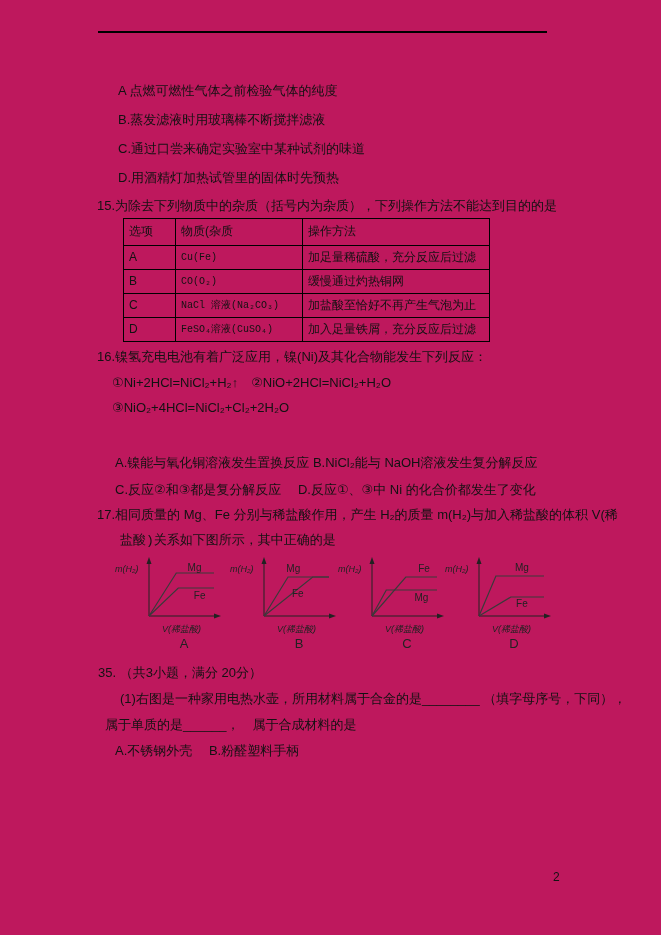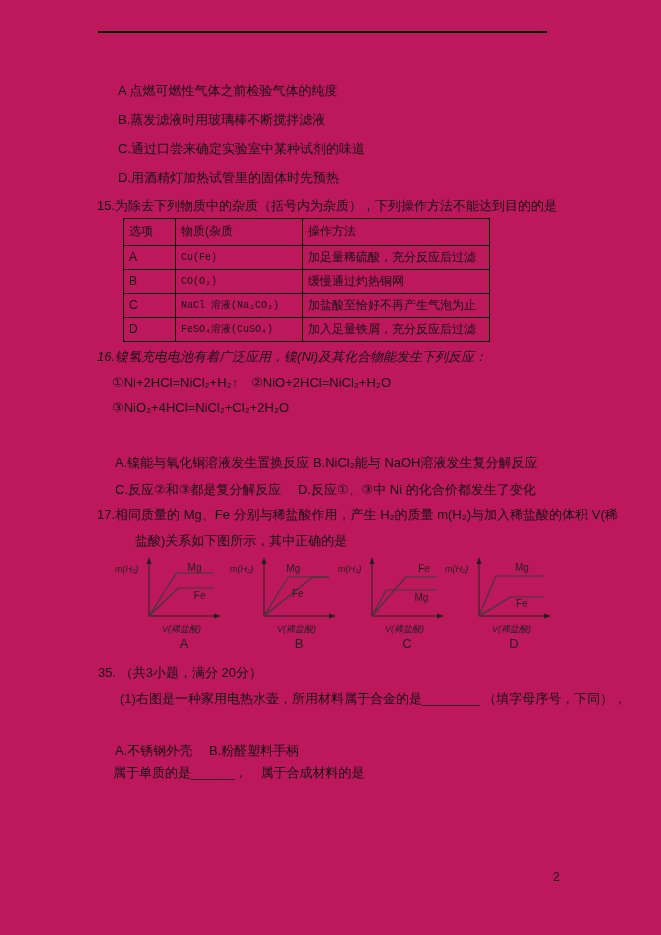--- a/index.html
+++ b/index.html
@@ -63,28 +63,28 @@
       <td>加盐酸至恰好不再产生气泡为止</td>
     </tr>
     <tr class="row">
       <td>D</td>
       <td class="mono">FeSO₄溶液(CuSO₄)</td>
       <td>加入足量铁屑，充分反应后过滤</td>
     </tr>
   </tbody>
     </table>
 
-  <div class="abs stem" style="left:97px;top:350px;font-style:italic;">16.镍氢充电电池有着广泛应用，镍(Ni)及其化合物能发生下列反应：</div>
+  <div class="abs stem" style="left:97px;top:350px;">16.镍氢充电电池有着广泛应用，镍(Ni)及其化合物能发生下列反应：</div>
   <div class="abs" style="left:112px;top:376px;">①Ni+2HCl=NiCl₂+H₂↑　②NiO+2HCl=NiCl₂+H₂O</div>
   <div class="abs" style="left:112px;top:401px;text-align:right;">③NiO₂+4HCl=NiCl₂+Cl₂+2H₂O</div>
   <div class="abs" style="left:115px;top:456px;">A.镍能与氧化铜溶液发生置换反应  B.NiCl₂能与 NaOH溶液发生复分解反应</div>
   <div class="abs" style="left:115px;top:483px;">C.反应②和③都是复分解反应　  D.反应①、③中 Ni 的化合价都发生了变化</div>
 
   <div class="abs stem" style="left:97px;top:508px;">17.相同质量的 Mg、Fe 分别与稀盐酸作用，产生 H₂的质量 m(H₂)与加入稀盐酸的体积 V(稀</div>
-  <div class="abs stem" style="left:135px;top:534px;">盐酸)关系如下图所示，其中正确的是</div>
+  <div class="abs stem" style="left:120px;top:534px;font-family:Liberation Mono, monospace;">盐酸)关系如下图所示，其中正确的是</div>
 
   <div class="graph" style="left:114px;"><svg width="115" height="97">
         <line x1="35" y1="61" x2="35" y2="8" stroke="#222" stroke-width="1"></line>
         <polygon points="32.5,9 37.5,9 35,2" fill="#222"></polygon>
         <line x1="35" y1="61" x2="101" y2="61" stroke="#222" stroke-width="1"></line>
         <polygon points="100,58.5 100,63.5 107,61" fill="#222"></polygon>
         <text x="1" y="17" font-size="9" font-style="italic">m(H₂)</text>
         <text x="48" y="77" font-size="9" font-style="italic">V(稀盐酸)</text>
         <text x="70" y="93" font-size="13" text-anchor="middle">A</text>
         <polyline points="35,61 62.3,18 100,18" fill="none" stroke="#3a3a3a" stroke-width="1.2"></polyline>
@@ -127,17 +127,17 @@
         <text x="48" y="77" font-size="9" font-style="italic">V(稀盐酸)</text>
         <text x="70" y="93" font-size="13" text-anchor="middle">D</text>
         <polyline points="35,61 51.900000000000006,21 100,21" fill="none" stroke="#3a3a3a" stroke-width="1.2"></polyline>
         <text x="77.9" y="16" font-size="10" text-anchor="middle">Mg</text>
         <polyline points="35,61 66.85,42 100,42" fill="none" stroke="#3a3a3a" stroke-width="1.2"></polyline>
         <text x="77.9" y="52" font-size="10" text-anchor="middle">Fe</text>
       </svg></div>
 
   <div class="abs stem" style="left:98px;top:666px;">35. （共3小题，满分 20分）</div>
   <div class="abs" style="left:120px;top:692px;">(1)右图是一种家用电热水壶，所用材料属于合金的是________ （填字母序号，下同），</div>
-  <div class="abs" style="left:113px;top:718px;margin-top:48px;">属于单质的是______，　属于合成材料的是</div>
+  <div class="abs" style="left:105px;top:718px;">属于单质的是______，　属于合成材料的是</div>
   <div class="abs" style="left:115px;top:744px;">A.不锈钢外壳　 B.粉醛塑料手柄</div>
 
   <div class="pgnum">2</div>
 </div>
 
 </body></html>

